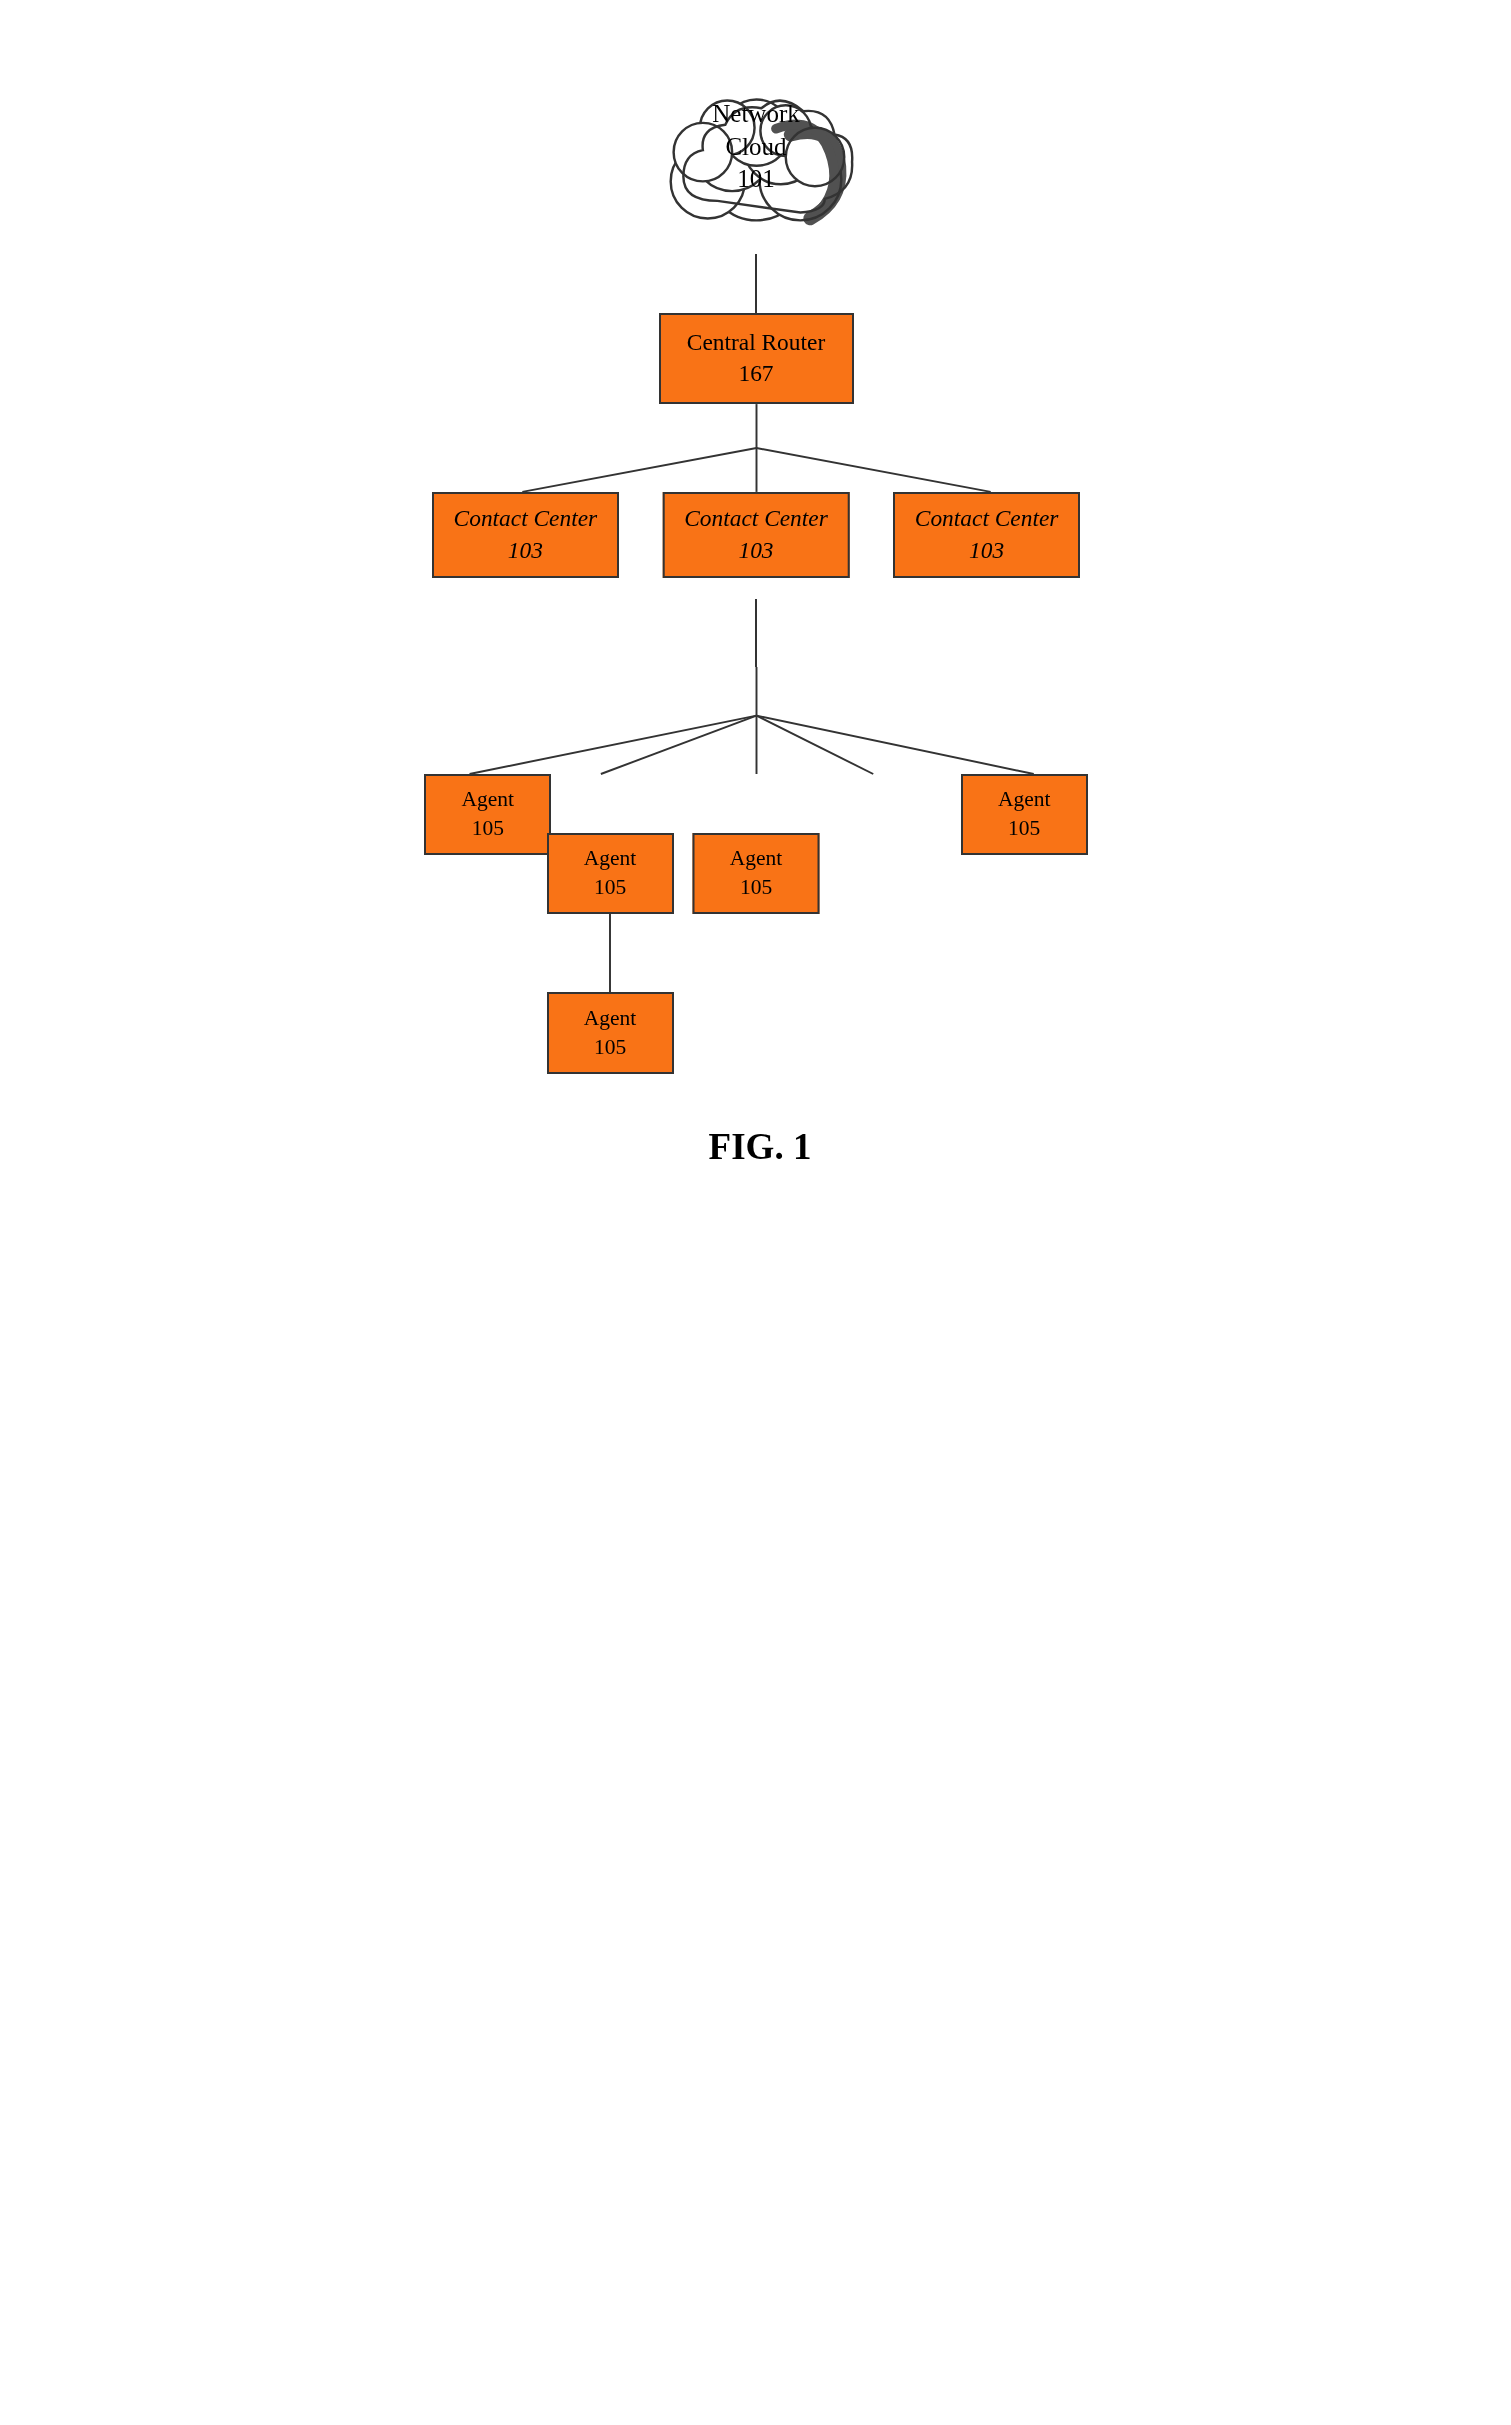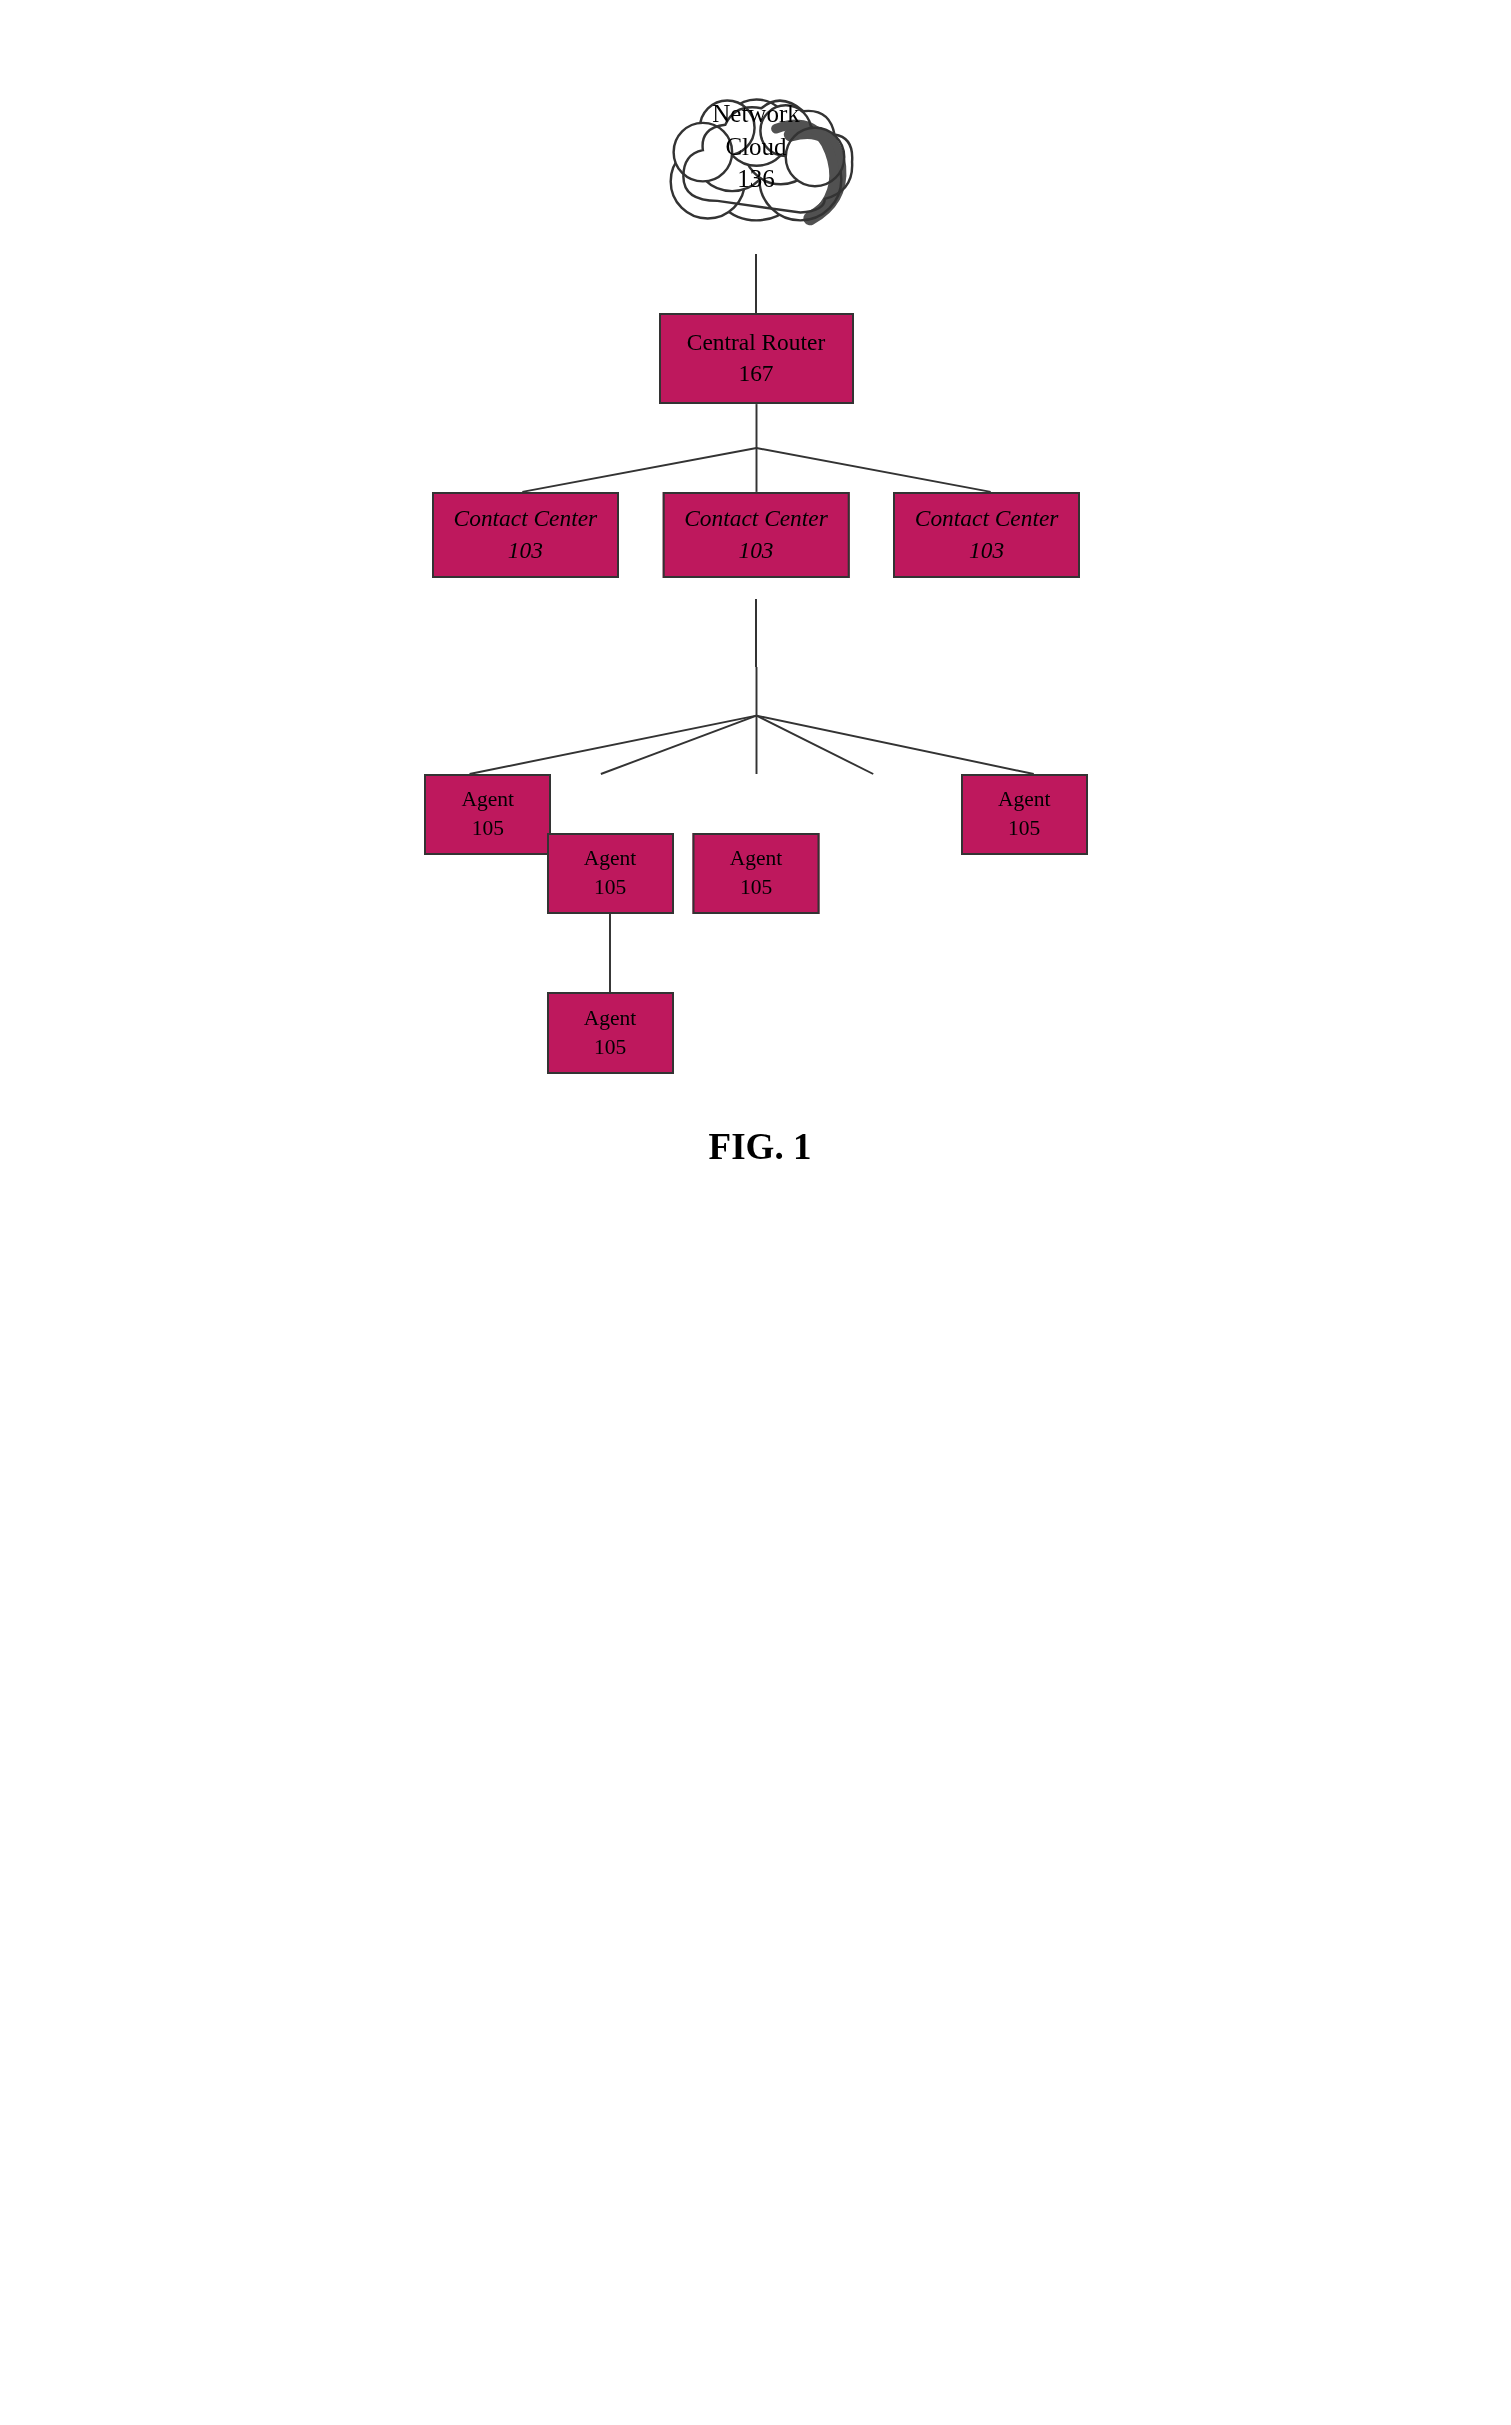--- a/index.html
+++ b/index.html
@@ -57,21 +57,21 @@
     
     .connector {
       width: 2px;
       background: #333;
       margin: 0 auto;
     }
 
     
     .node-box {
       border: 2px solid #333;
-      background: #be185d;
+      background: #f97316;
       text-align: center;
       font-size: 23.4px;
       line-height: 1.35;
       padding: 9.8px 19.5px;
       min-width: 156px;
     }
     .node-box.medium {
       min-width: 195px;
       padding: 11.7px 23.4px;
     }
@@ -139,21 +139,21 @@
                    Q 165,18 188,38
                    Q 215,35 220,62
                    Q 240,65 238,90
                    Q 240,120 210,128
                    Q 210,140 185,142
                    Z"></path>
         </g>
       </svg>
       <div class="cloud-label">
         <div>Network Cloud</div>
-        <div>136</div>
+        <div>101</div>
       </div>
     </div>
 
     <div class="connector" style="height:59px;"></div>
 
     <div class="node-box medium">
       <div>Central Router</div>
       <div>167</div>
     </div>
 

